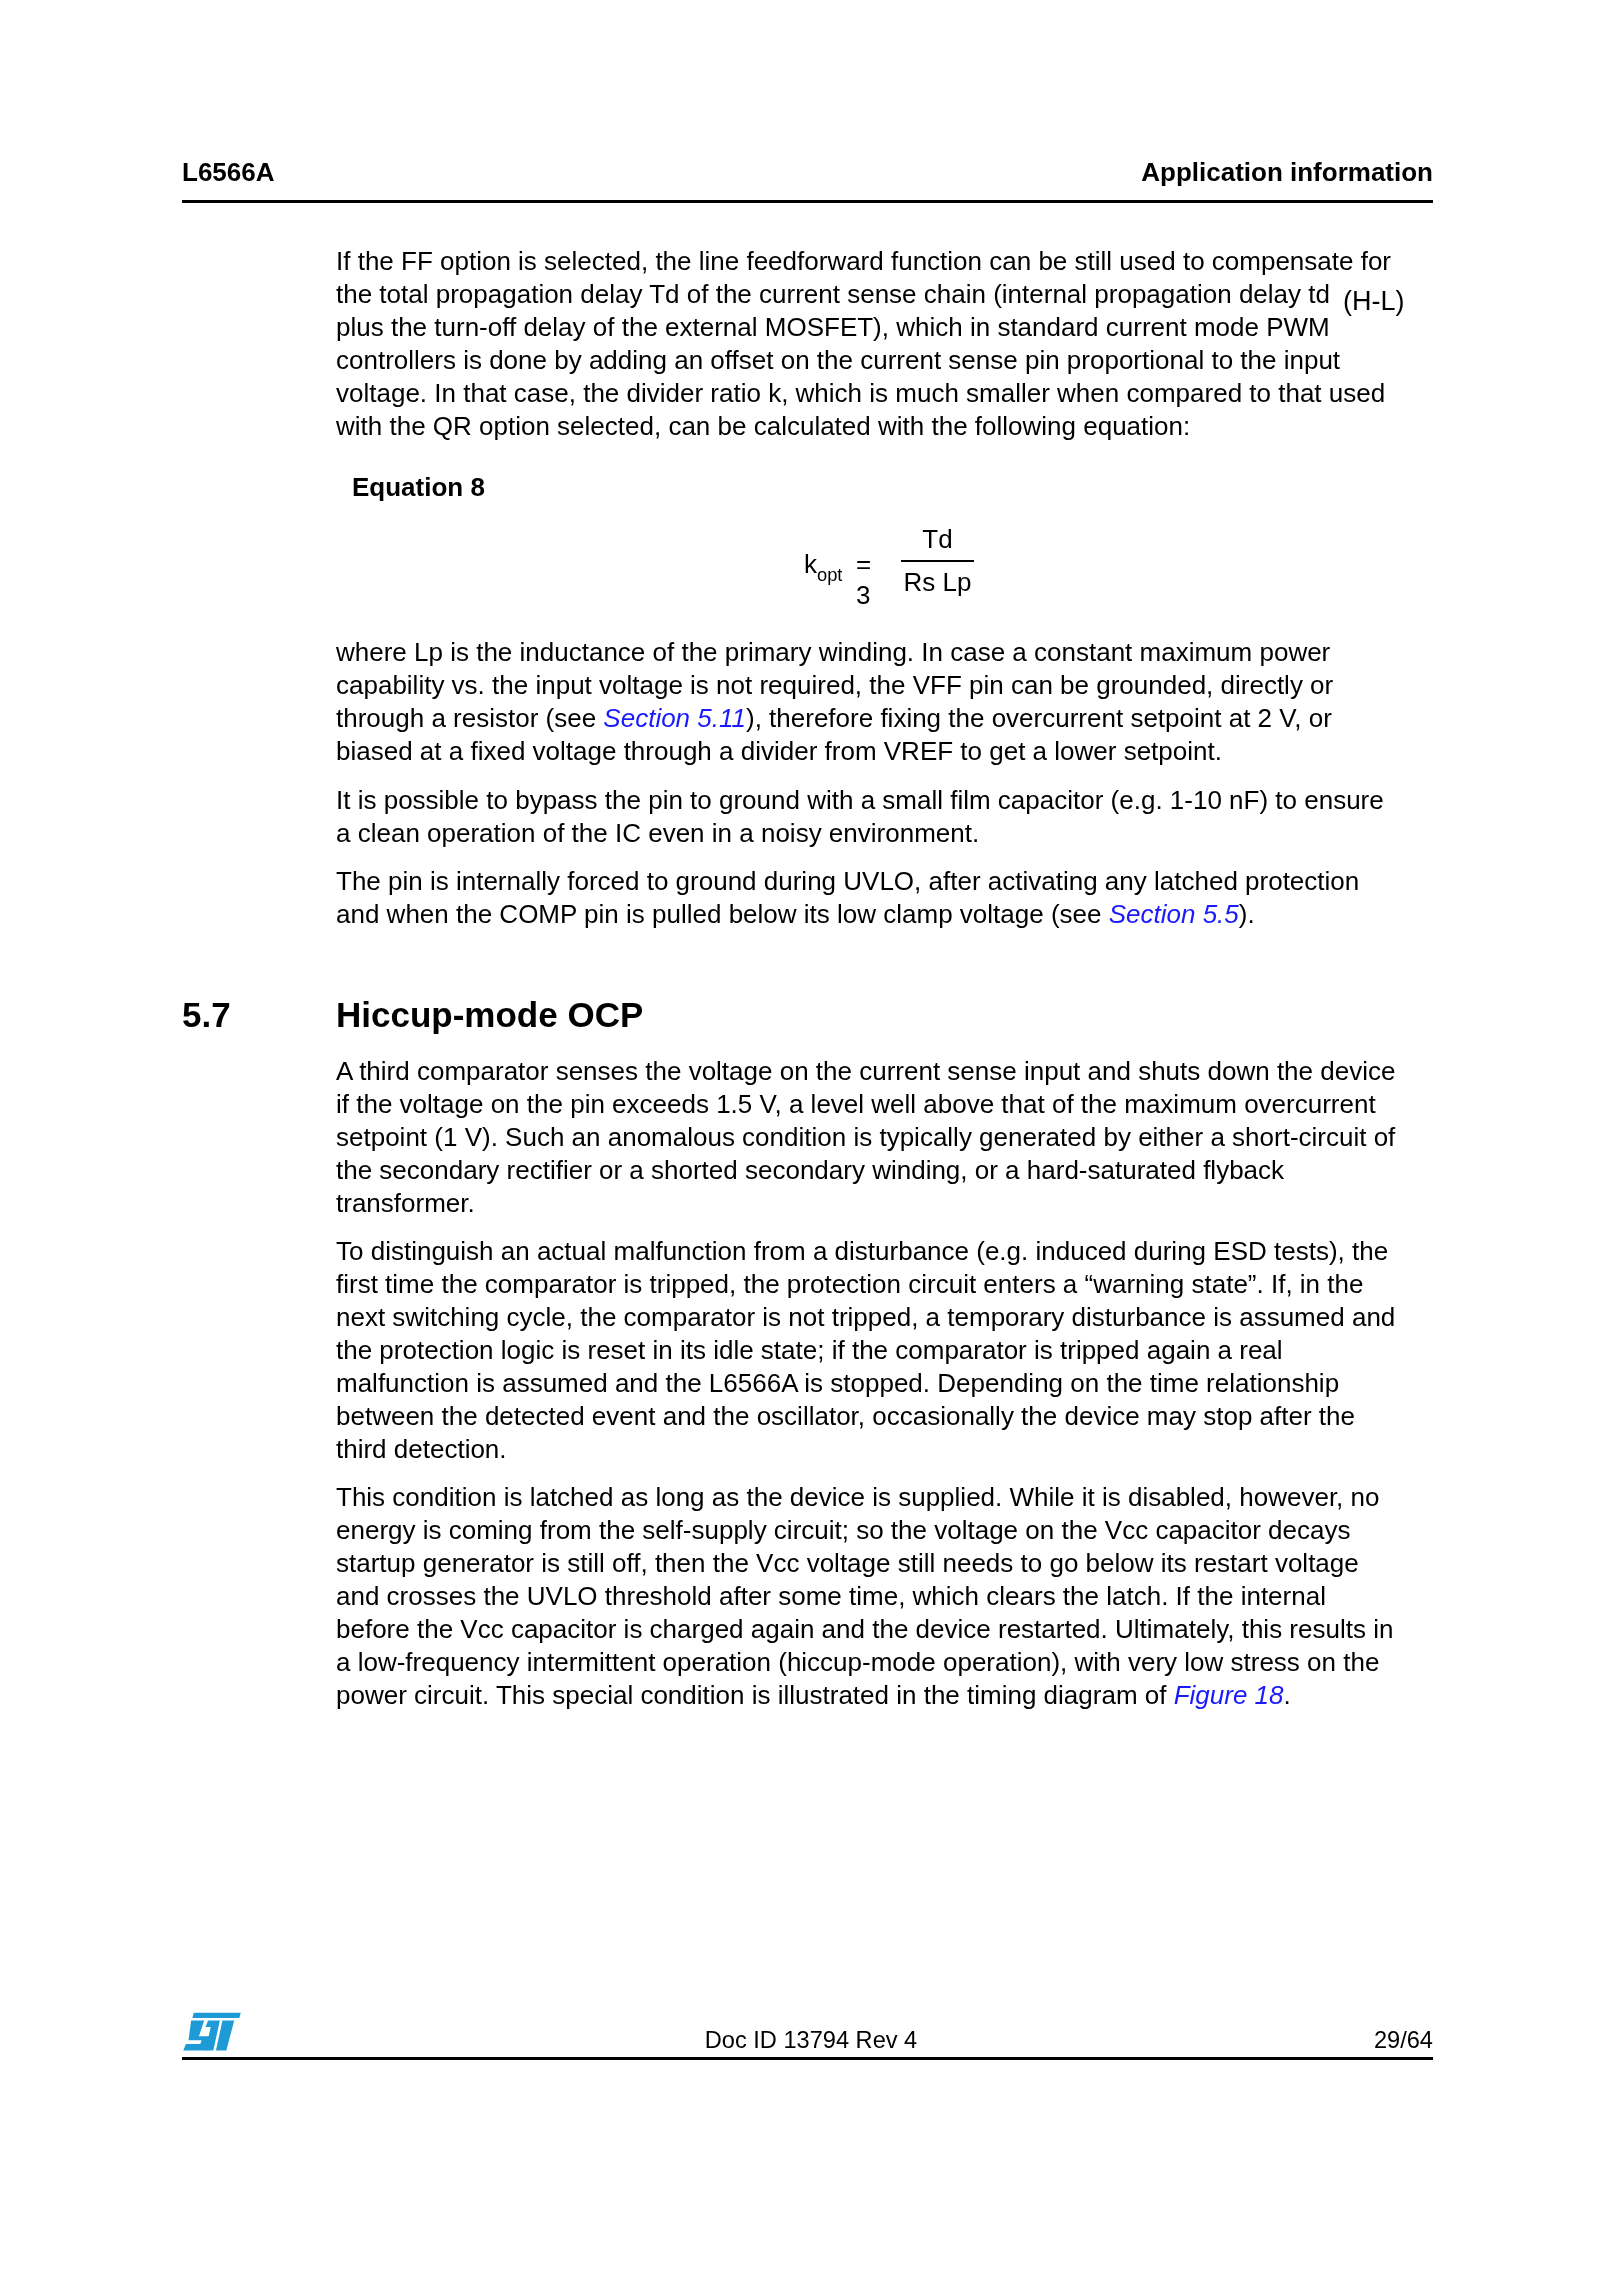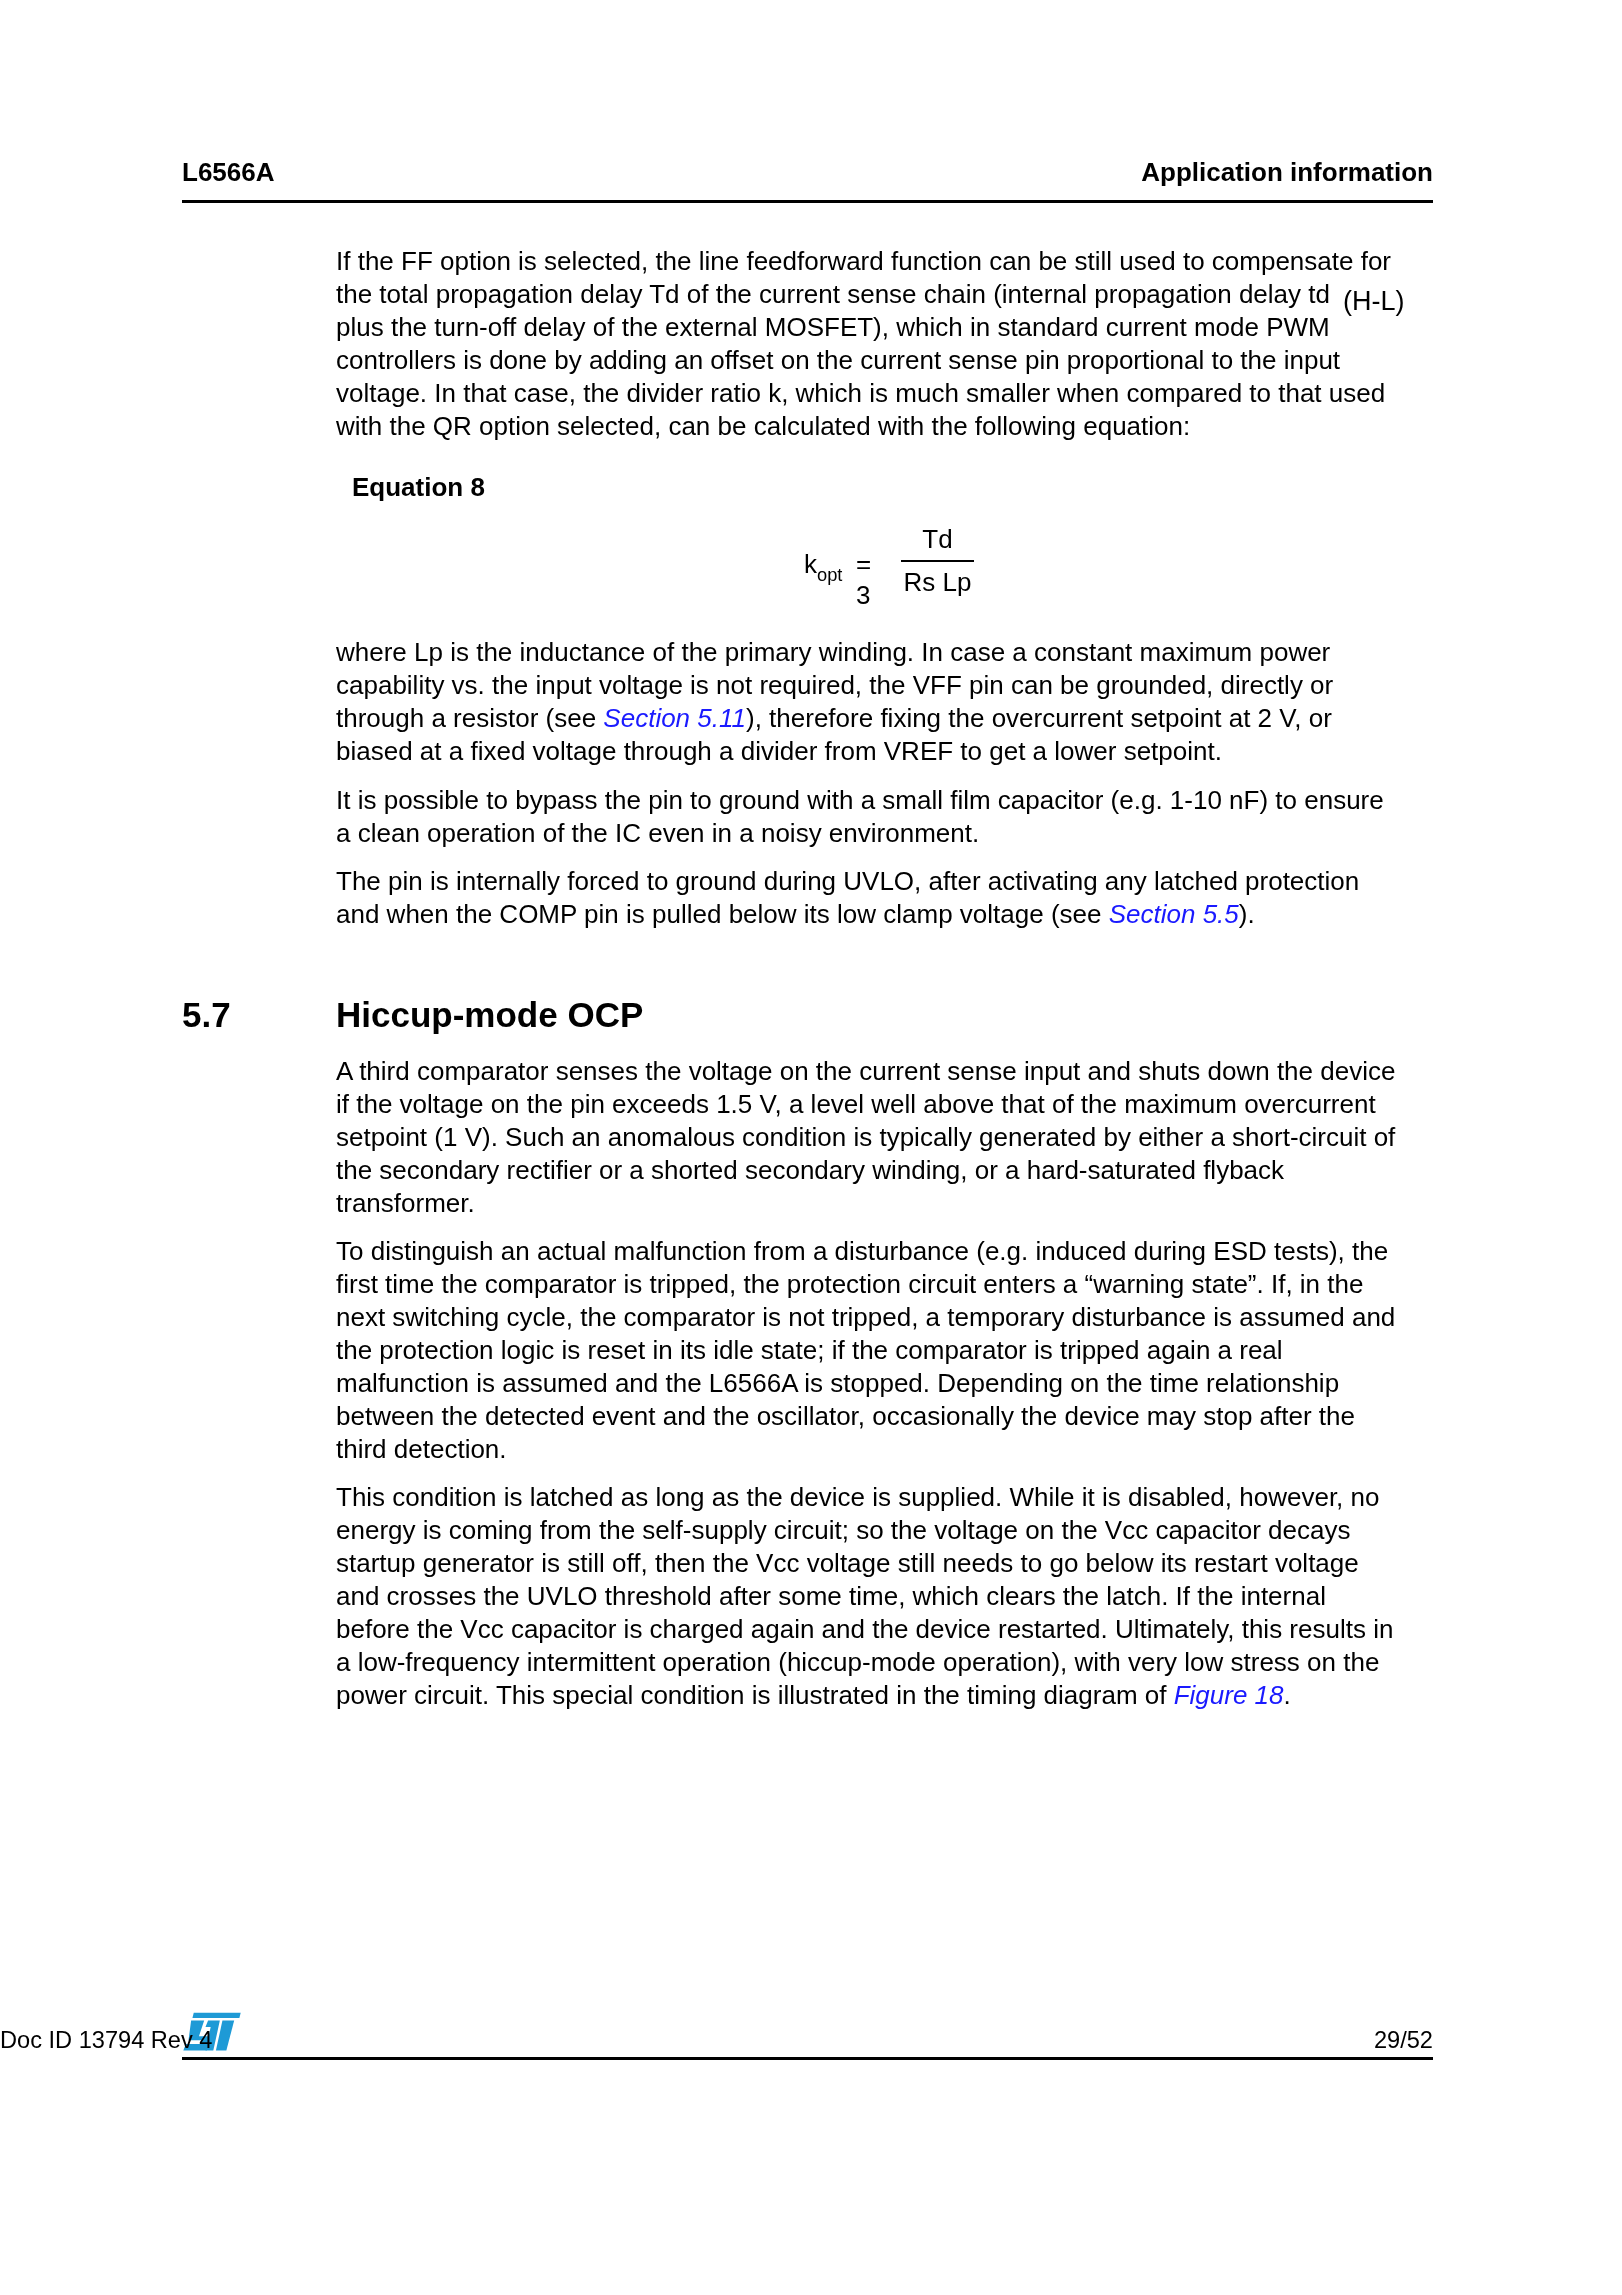--- a/index.html
+++ b/index.html
@@ -17,21 +17,21 @@
   .equation { left: 804px; top: 523px; height: 85px; font-size: 26px; }
   .eq-k { position: absolute; left: 0; top: 26px; }
   .eq-k .sub2 { font-size: 18.3px; position: relative; top: 7.9px; }
   .eq-eq { position: absolute; left: 52px; top: 26px; }
   .eq-frac { position: absolute; left: 97px; top: 0; width: 73px; text-align: center; }
   .eq-num { display: block; height: 33px; line-height: 33px; }
   .eq-bar { display: block; height: 2px; background: #000; margin: 3.9px 0 3.9px 0; }
   .eq-den { display: block; height: 33px; line-height: 33px; }
   .sec-num { left: 182px; top: 995px; font-size: 35px; font-weight: bold; }
   .sec-title { left: 336px; top: 995px; font-size: 35px; font-weight: bold; }
-  .footer-id { left: 0; width: 1622px; top: 2027px; font-size: 23.6px; }
+  .footer-id { left: 0; width: 1622px; text-align: center; top: 2027px; font-size: 23.6px; }
   .footer-page { right: 189px; top: 2027px; font-size: 23.6px; }
   .logo { left: 182px; top: 2010px; width: 60px; height: 42px; }
 </style>
 </head>
 <body>
 
 <div class="abs hdr-left">L6566A</div>
 <div class="abs hdr-right">Application information</div>
 <div class="abs rule" style="top:200px;"></div>
 
@@ -105,15 +105,15 @@
 
 <div class="abs logo">
   <svg width="60" height="42" viewBox="0 0 92 64">
     <polygon points="18,4 90,4 88,12 16,12" fill="#1e9ad6"></polygon>
     <polygon points="14,16 34,16 26,40 44,40 38,62 2,62 6,52 28,52 30,46 10,46" fill="#1e9ad6"></polygon>
     <polygon points="40,16 58,16 48,62 36,62 44,26 36,26" fill="#1e9ad6"></polygon>
     <polygon points="62,16 80,16 68,62 52,62" fill="#1e9ad6"></polygon>
   </svg>
 </div>
 <div class="abs footer-id">Doc ID 13794 Rev 4</div>
-<div class="abs footer-page">29/52</div>
+<div class="abs footer-page">29/64</div>
 <div class="abs rule" style="top:2057px;"></div>
 
 
 </body></html>

